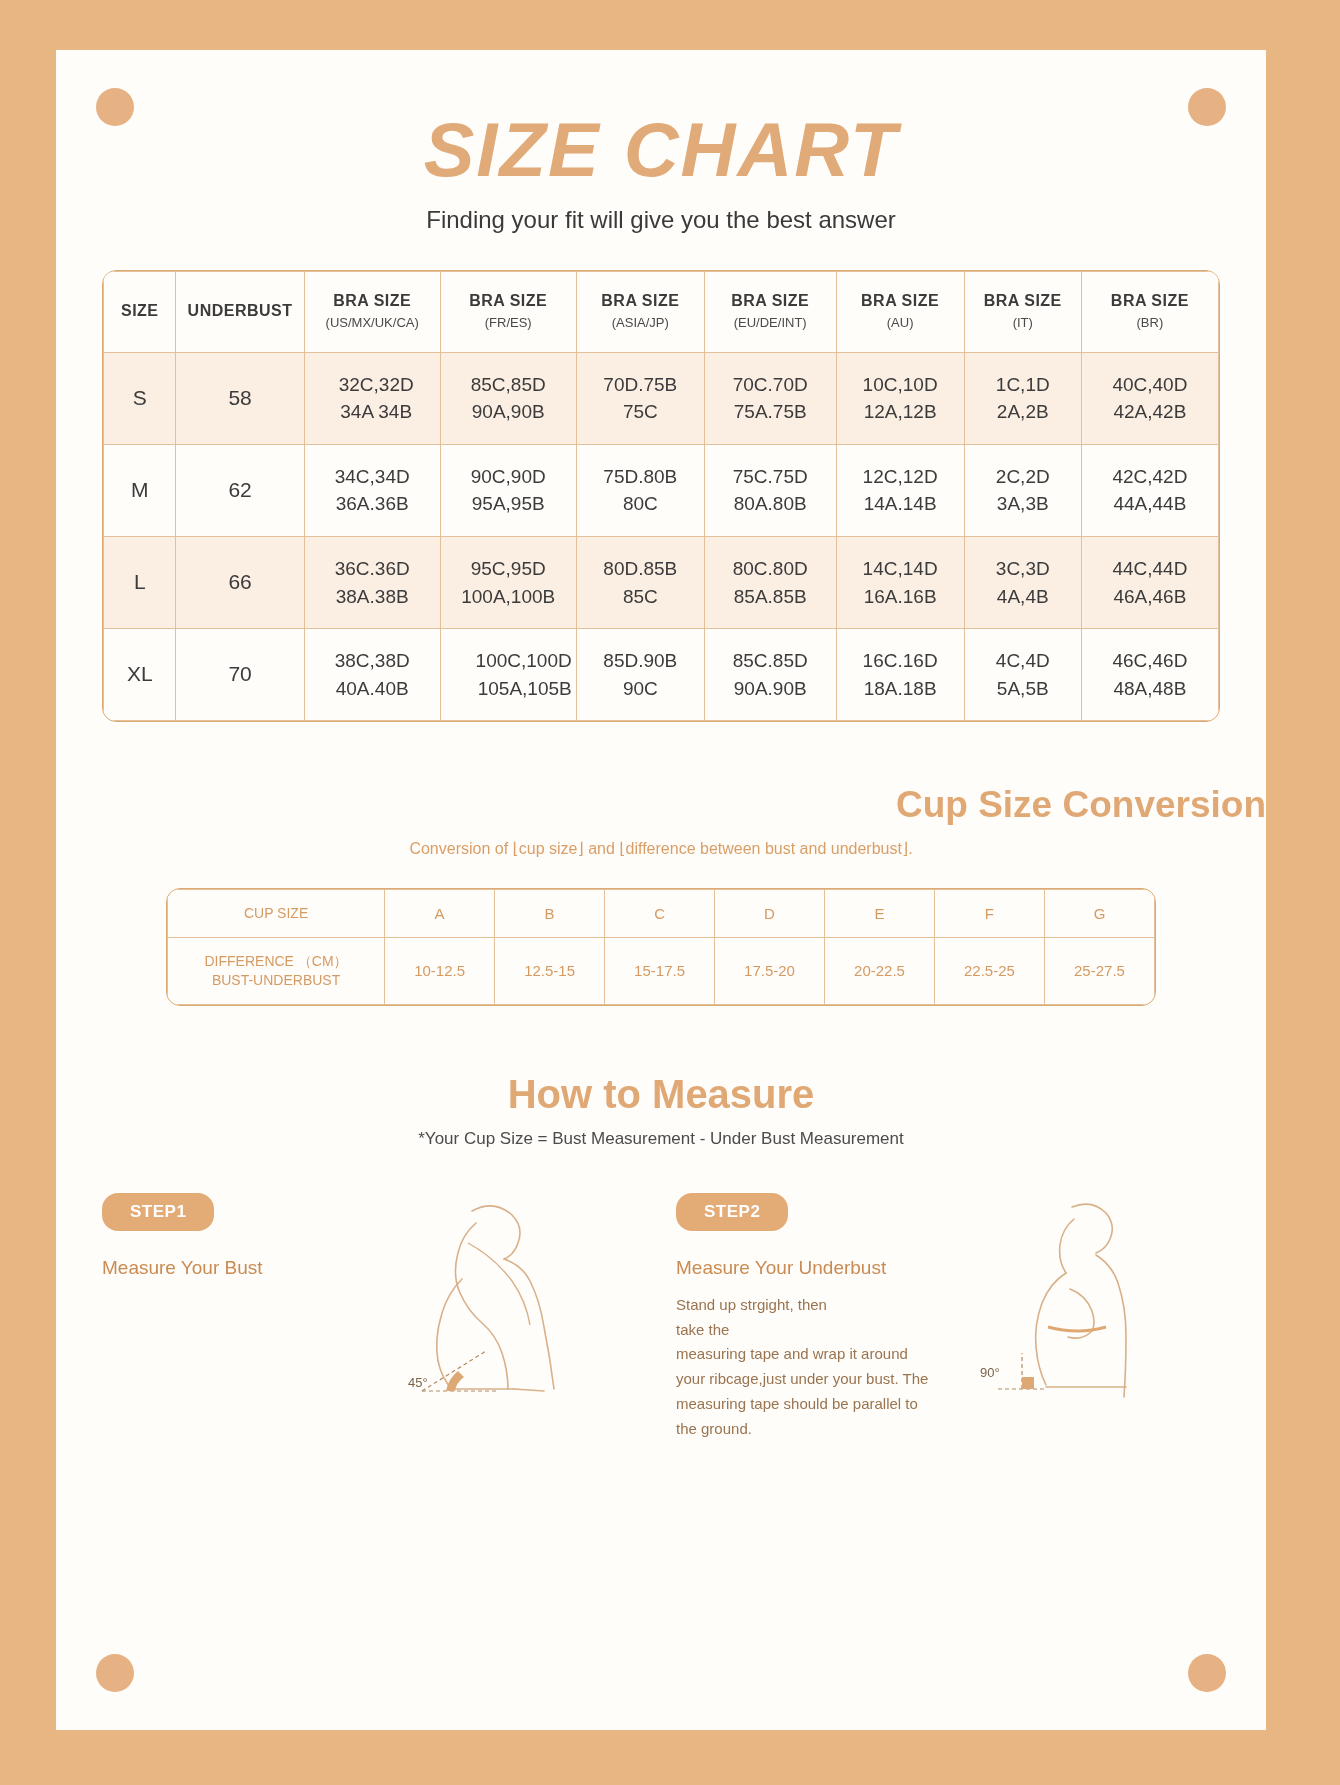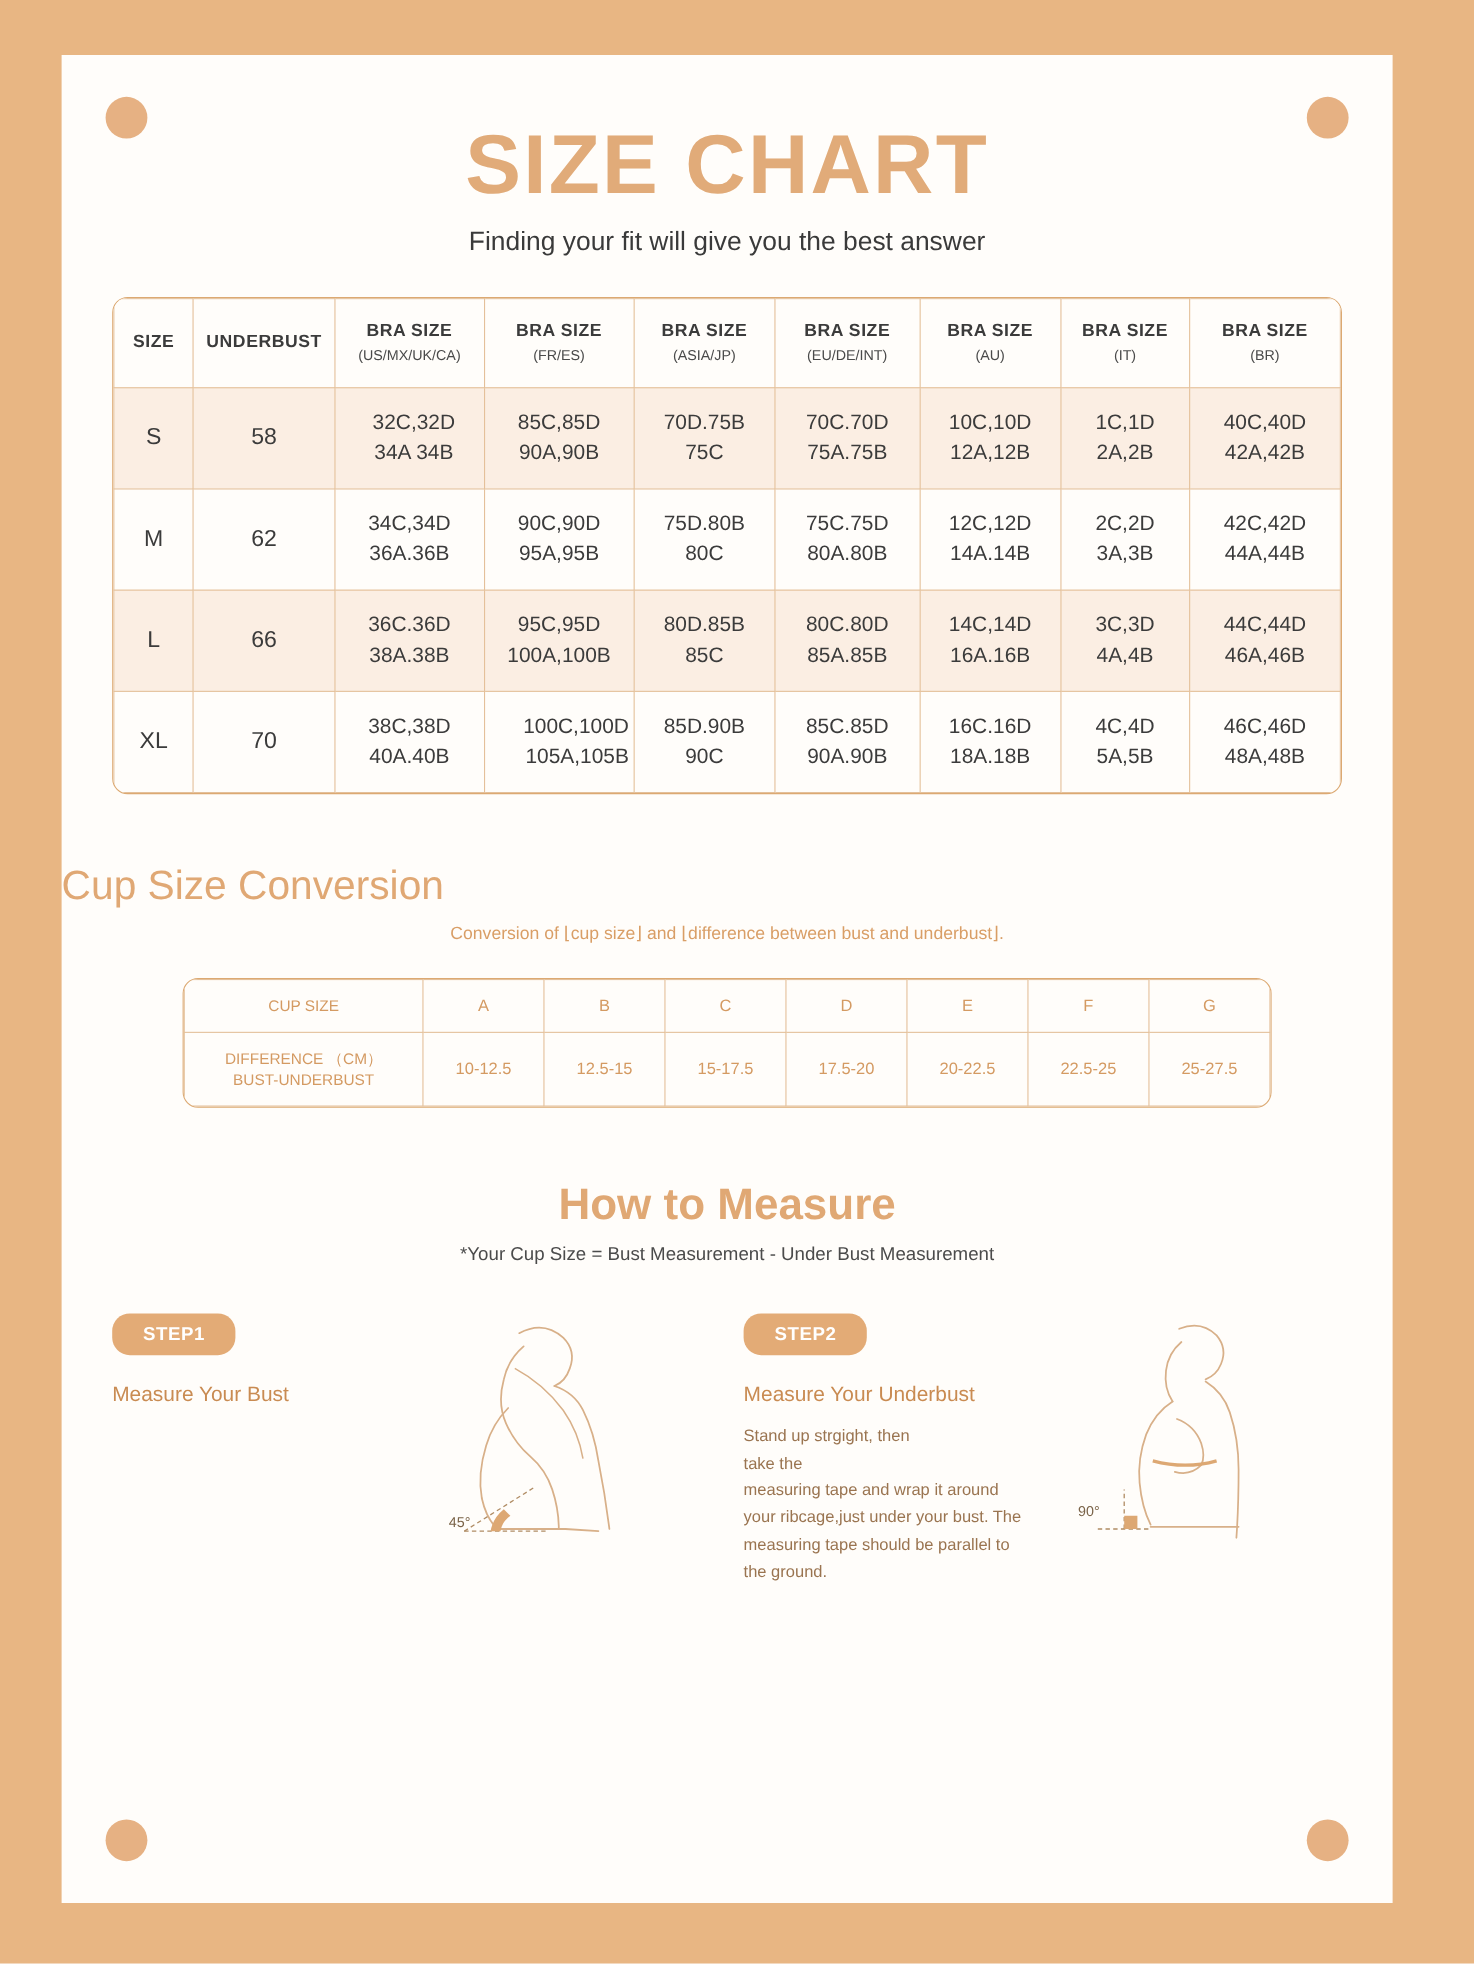--- a/index.html
+++ b/index.html
@@ -33,20 +33,21 @@
   .dot-br { right: 40px; bottom: 38px; }
 
   .title {
     text-align: center;
     font-size: 76px;
     font-weight: bold;
     letter-spacing: 2px;
     color: #e1ab79;
     margin-top: 60px;
     line-height: 1.05;
+    font-style: italic;
   }
   .subtitle {
     text-align: center;
     font-size: 24px;
     color: #3a3a3a;
     margin-top: 16px;
     font-weight: normal;
   }
 
   
@@ -96,23 +97,23 @@
   col.c2 { width: 12.2%; }
   col.c3 { width: 12.2%; }
   col.c4 { width: 11.5%; }
   col.c5 { width: 11.8%; }
   col.c6 { width: 11.5%; }
   col.c7 { width: 10.5%; }
   col.c8 { width: 12.3%; }
 
   
   .section-title {
-    text-align: left;
+    text-align: right;
     font-size: 37px;
-    font-weight: normal;
+    font-weight: bold;
     color: #e0a874;
     margin-top: 62px;
   }
   .section-sub {
     text-align: center;
     font-size: 16px;
     color: #d99e66;
     margin-top: 13px;
   }
   .cup-wrap {

